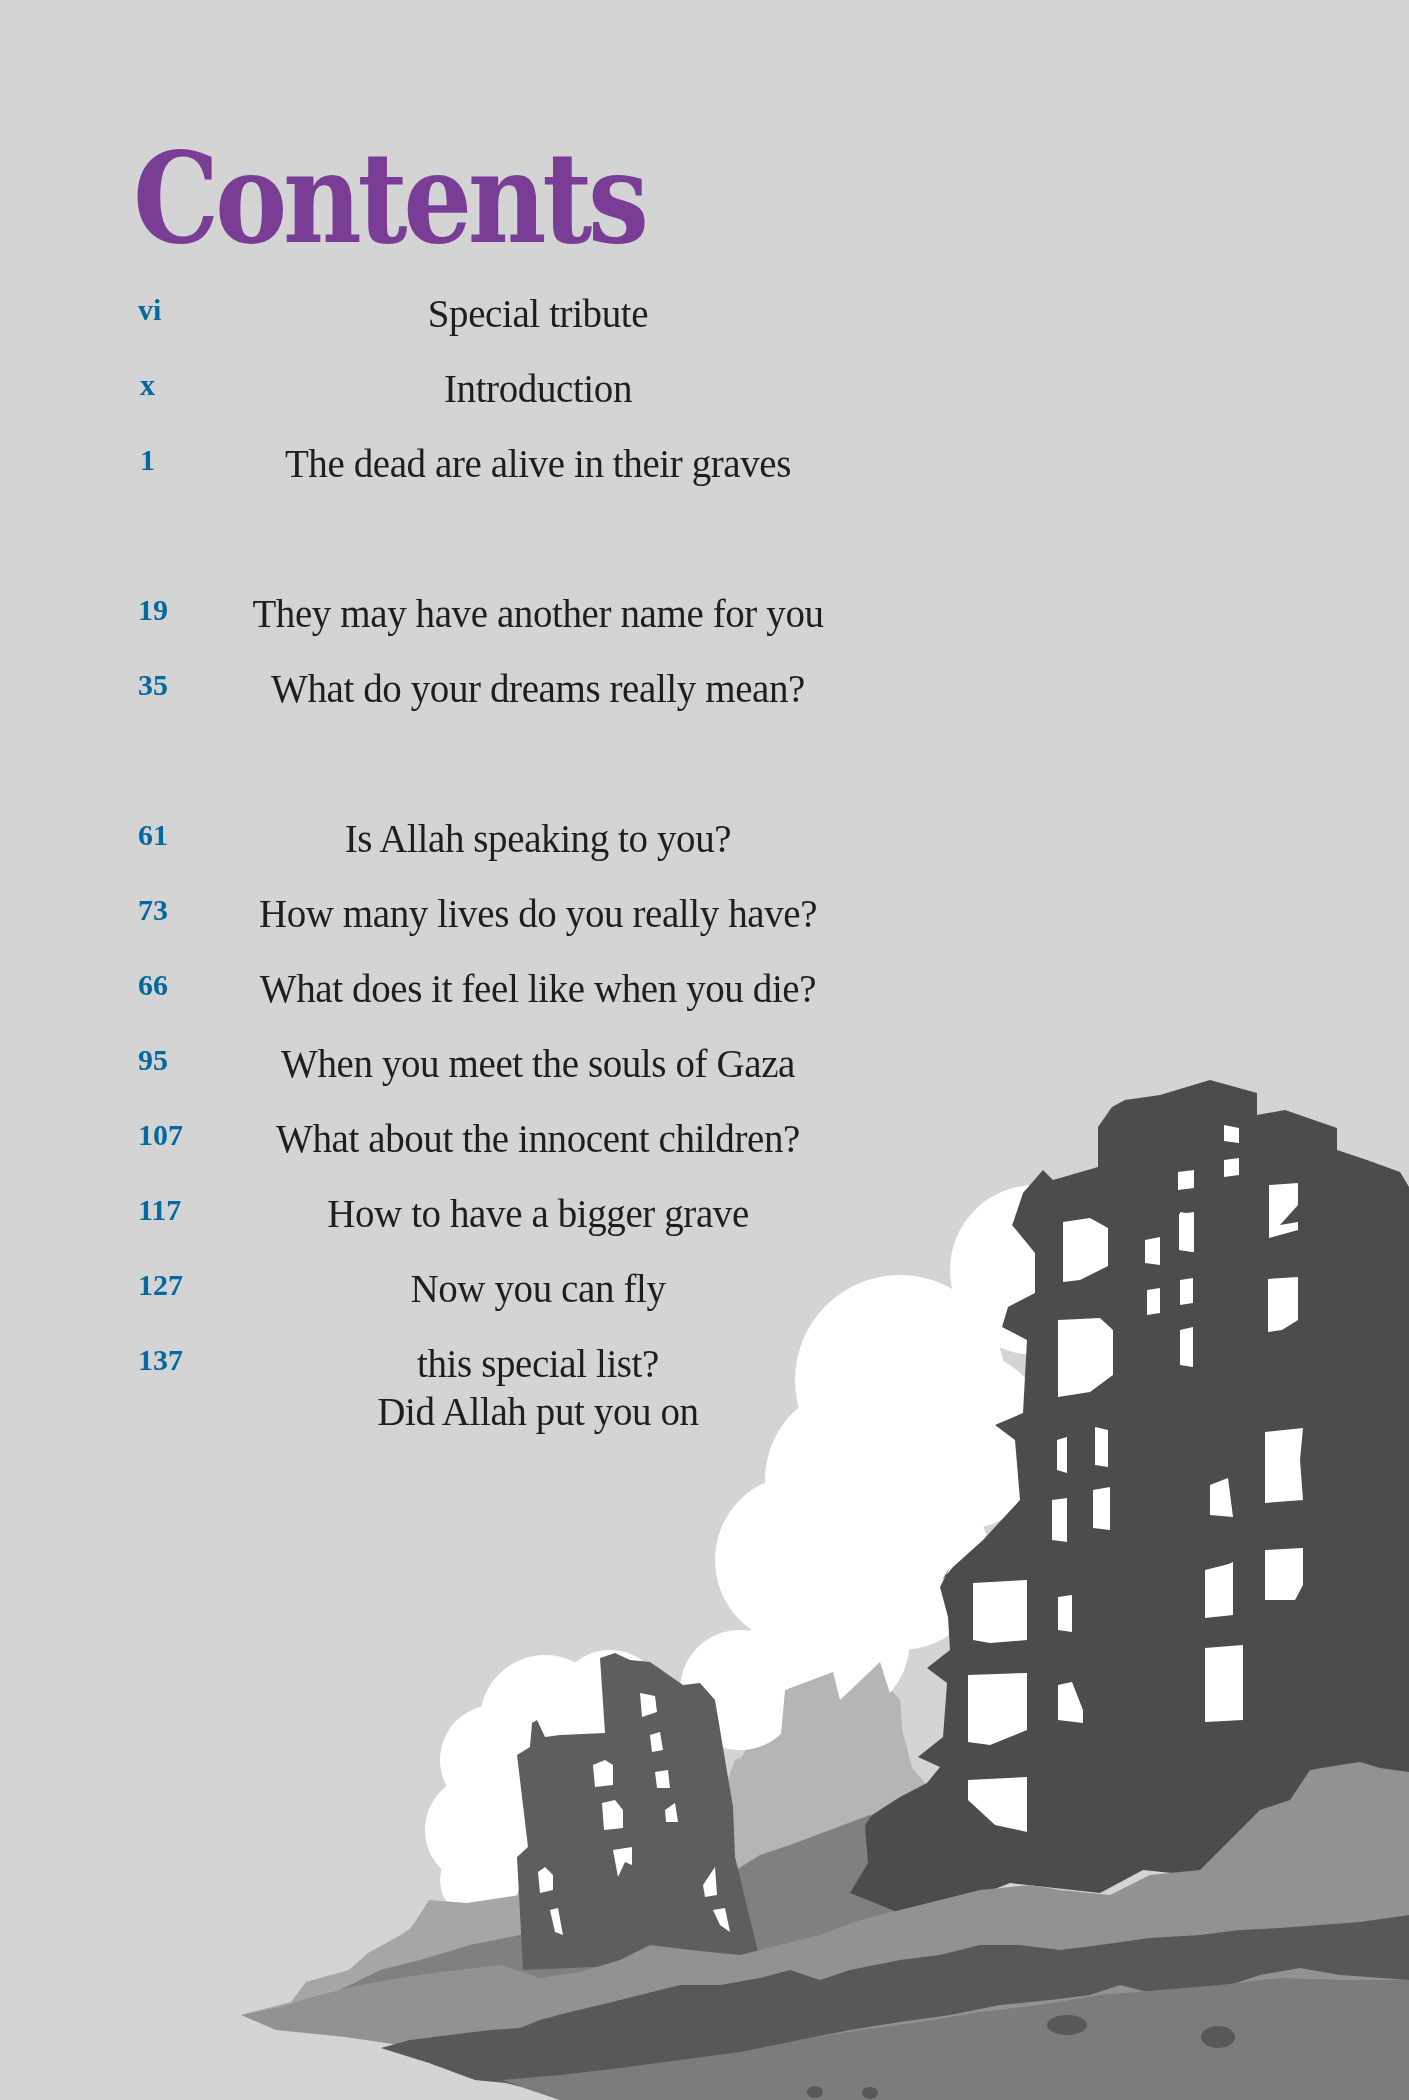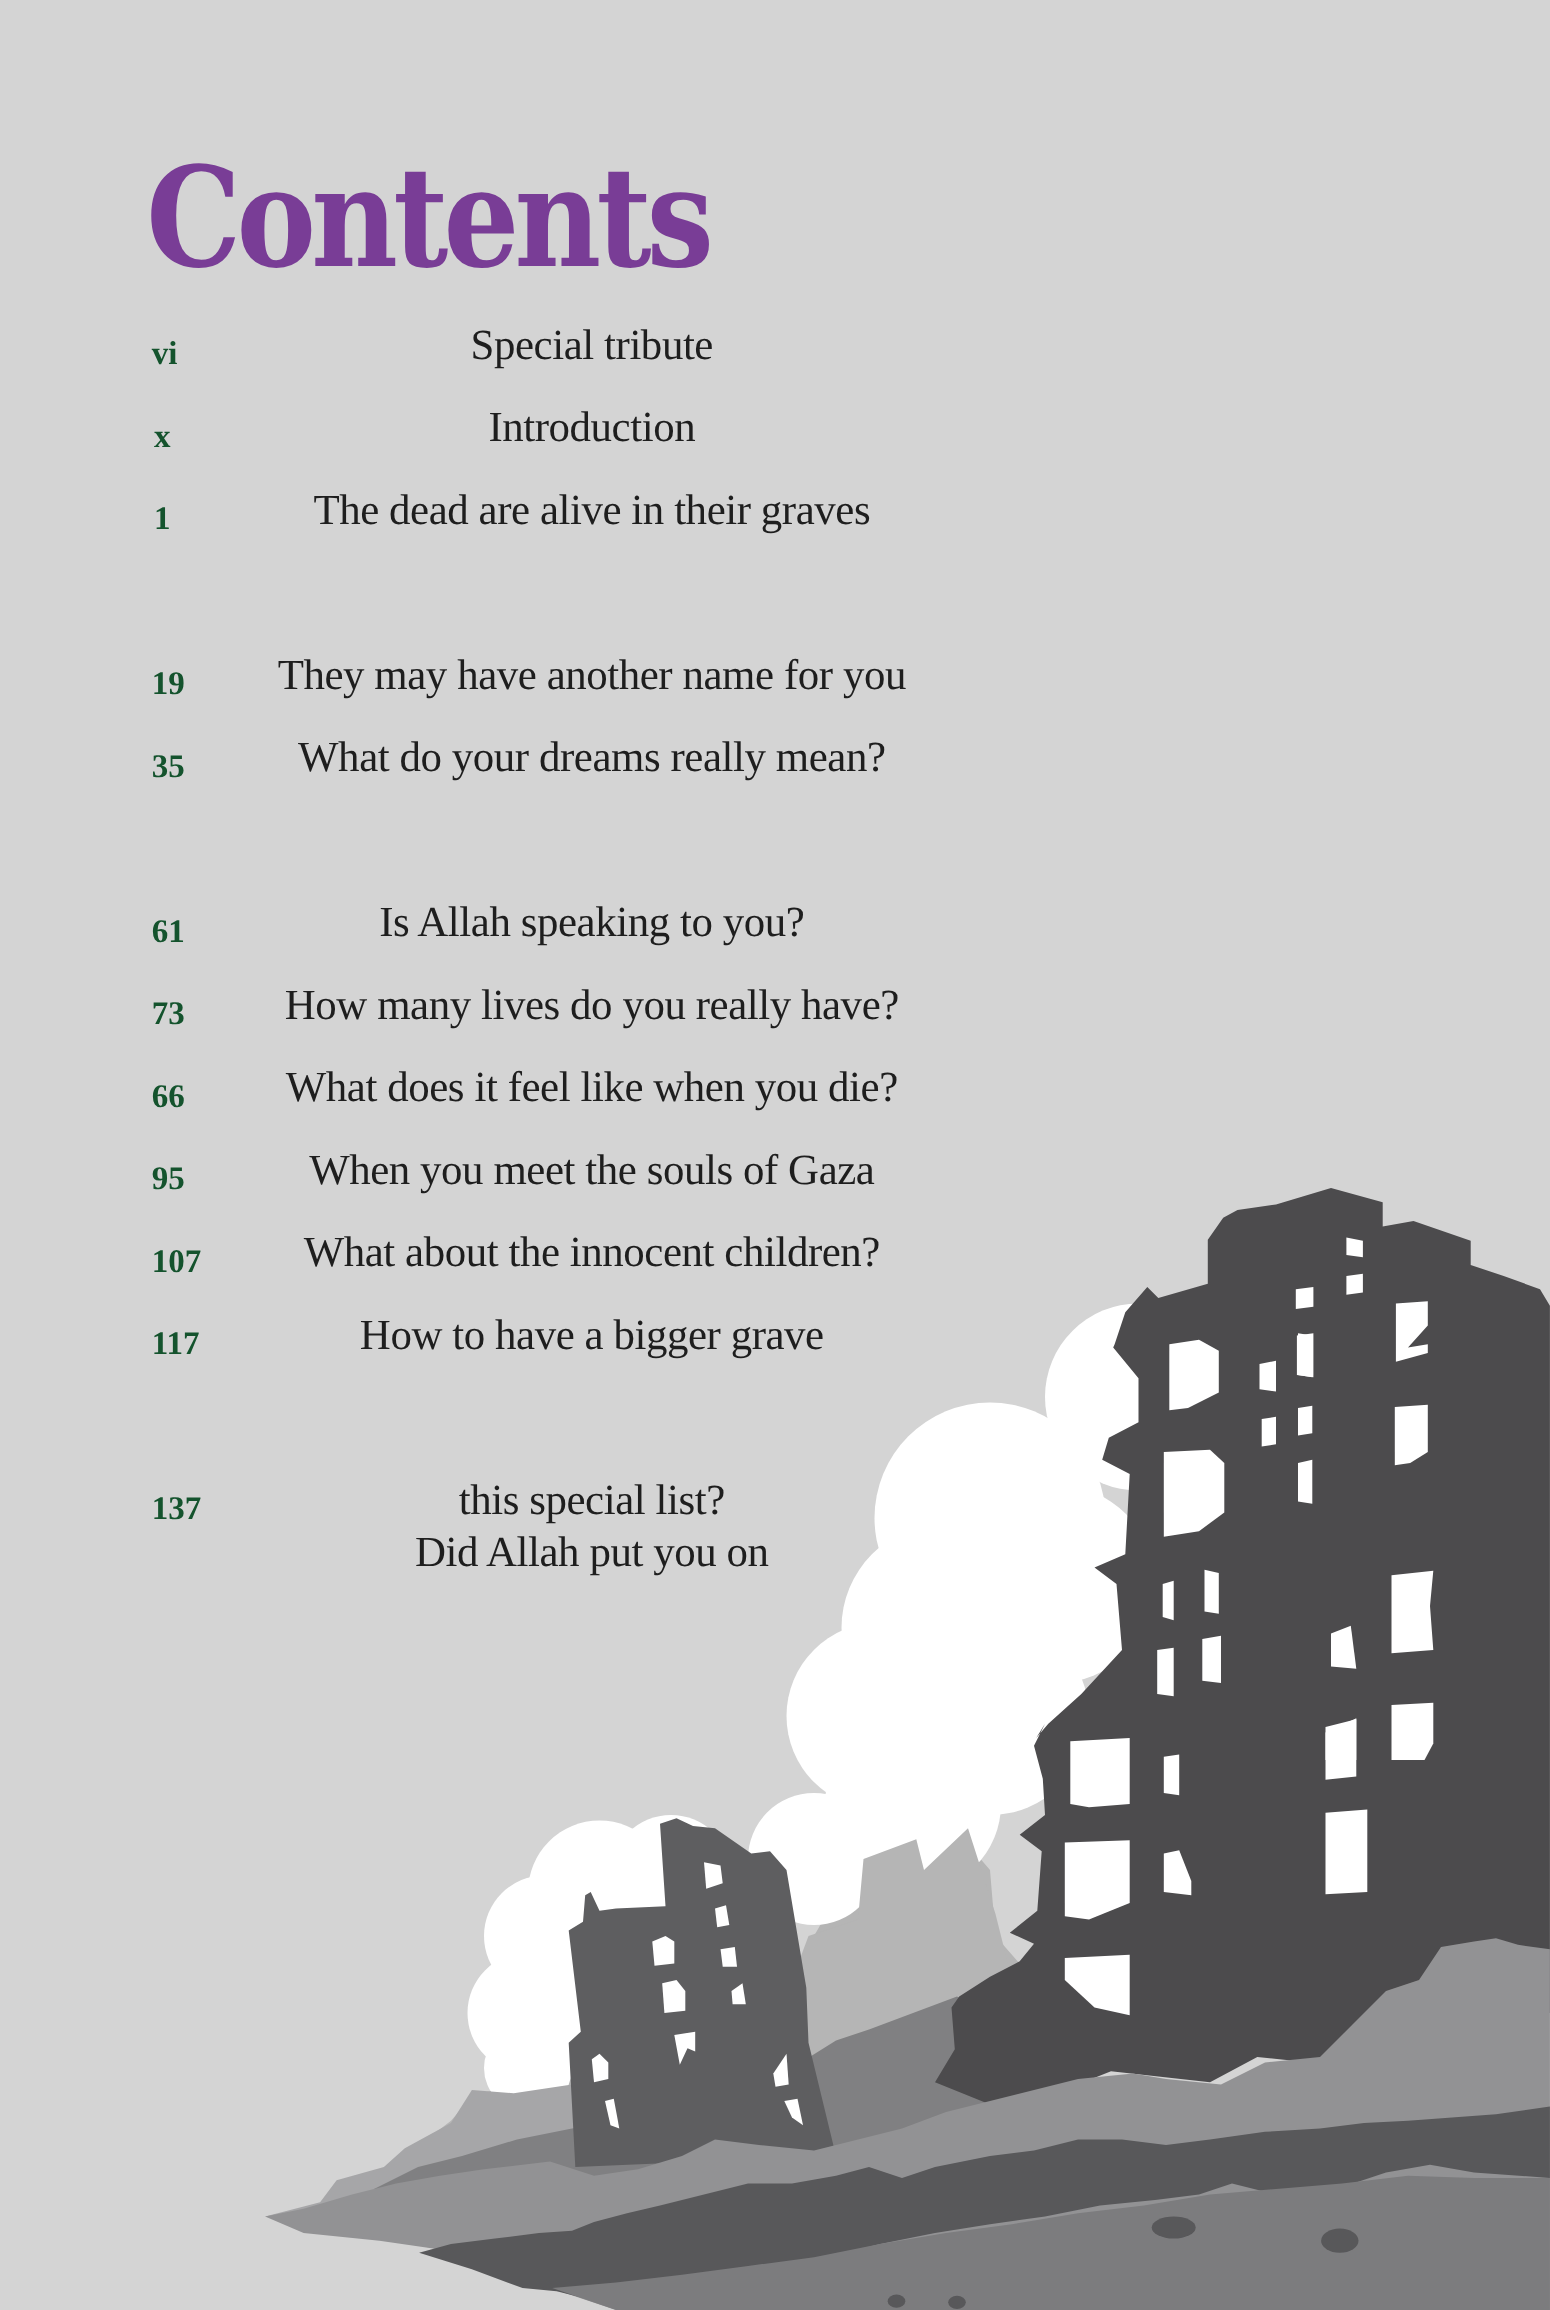--- a/index.html
+++ b/index.html
@@ -13,21 +13,21 @@
     position: absolute; left: 133px; top: 118px;
     margin: 0; font-weight: 700; font-size: 126px; line-height: 160px;
     letter-spacing: -5px; color: #793d96;
     font-family: "DejaVu Serif", "Liberation Serif", serif;
     transform: scaleX(0.86); transform-origin: left center;
   }
   .toc { position: absolute; left: 0; top: 0; width: 900px; height: 1500px; margin: 0; padding: 0; list-style: none; }
   .toc-row { position: absolute; left: 0; width: 900px; height: 75px; }
   .toc-num {
     position: absolute; left: 138px; width: 60px; text-align: left;
-    font-weight: 700; font-size: 30px; color: #14532d; line-height: 40px; top: 12px;
+    font-weight: 700; font-size: 30px; color: #0369a1; line-height: 40px; top: 0;
   }
   .toc-num.narrow { left: 140px; }
   .toc-title {
     position: absolute; left: 213px; top: 0; width: 650px;
     font-size: 39px; color: #1e1e1e; line-height: 48px; letter-spacing: -0.4px; text-align: center;
   }
   .pbuh { font-size: 26px; color: #4a4a4a; }
   .illustration { position: absolute; left: 0; top: 0; width: 1409px; height: 2100px; pointer-events: none; }
 </style>
 </head>
@@ -181,20 +181,24 @@
       <span class="toc-title">When you meet the souls of Gaza</span>
     </li>
     <li class="toc-row" style="top:1115px">
       <span class="toc-num">107</span>
       <span class="toc-title">What about the innocent children?</span>
     </li>
     <li class="toc-row" style="top:1190px">
       <span class="toc-num">117</span>
       <span class="toc-title">How to have a bigger grave</span>
     </li>
+    <li class="toc-row" style="top:1265px">
+      <span class="toc-num">127</span>
+      <span class="toc-title">Now you can fly</span>
+    </li>
     <li class="toc-row" style="top:1340px; height:110px">
       <span class="toc-num">137</span>
       <span class="toc-title">
           <span style="display:block">this special list?</span>
           <span style="display:block">Did Allah put you on</span>
         </span>
     </li>
   </ul>
 </div>
 

